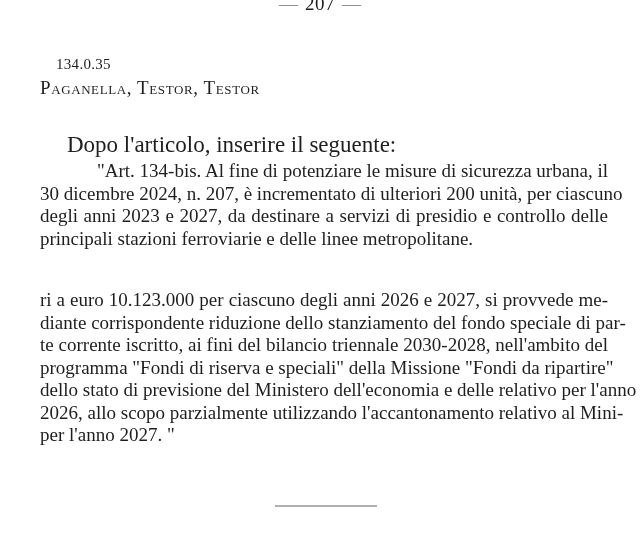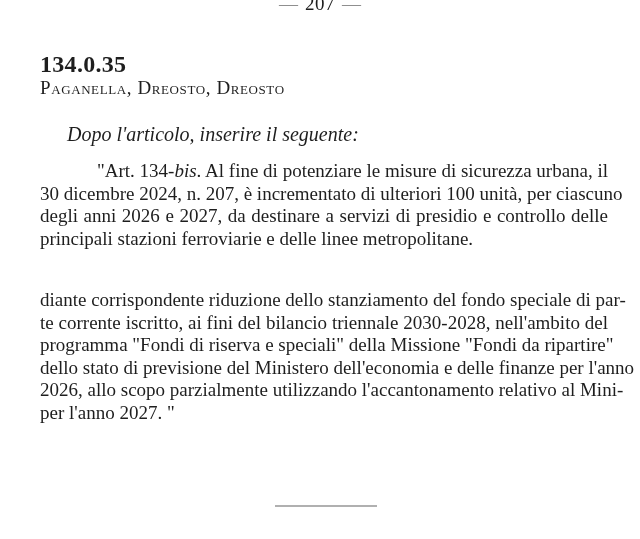--- a/index.html
+++ b/index.html
@@ -28,98 +28,98 @@
   .header .dash { color: var(--dash, #8a8a8a); }
   .header .pnum { margin: 0 7px; letter-spacing: 0.5px; }
   .content {
     position: absolute;
     left: 40px;
     width: 568px;
     top: 0;
   }
   .amendment-number {
     position: absolute;
-    top: 53px; left: 0;
-    font-size: 24px;
+    top: 53px; left: 16px;
+    font-size: 15px;
     line-height: 22px;
-    font-weight: bold;
+    font-weight: normal;
     letter-spacing: 0.3px;
   }
   .authors {
     position: absolute;
     top: 77px; left: 0;
     font-size: 19px;
     line-height: 22px;
     font-variant: small-caps;
     letter-spacing: 0.6px;
   }
   .instruction {
     position: absolute;
-    top: 123px; left: 0;
+    top: 134px; left: 0;
     padding-left: 27px;
-    font-size: 20px;
+    font-size: 23px;
     line-height: 22px;
-    font-style: italic;
   }
   .para {
     position: absolute;
     left: 0;
     width: 568px;
     font-size: 19px;
   }
   .para-1 { top: 160px; }
   .para-2 { top: 289px; }
   .tline {
     line-height: 22.5px;
     text-align: justify;
     text-align-last: justify;
     white-space: nowrap;
   }
   .tline.first { padding-left: 57px; }
   .tline.last {
     text-align: left;
     text-align-last: left;
   }
-  .tline .it { font-style: italic; }
+  .tline .it { }
   .bottom-rule {
     position: absolute;
     top: 505px; left: 275px;
     width: 102px; height: 2px;
     background: var(--rule, #b0b0b0);
   }
 </style>
 </head>
 <body style="--bg: #ffffff; --text: #1e1e1e; --dash: #8a8a8a; --rule: #b0b0b0;">
 
 <div class="page">
 
   <div class="header">
     <span class="dash">—</span><span class="pnum">207</span><span class="dash">—</span>
   </div>
 
   <div class="content">
 
     <div class="amendment-number">134.0.35</div>
 
-    <div class="authors">Paganella, Dreosto, Dreosto</div>
+    <div class="authors">Paganella, Testor, Testor</div>
 
     <div class="instruction">Dopo l'articolo, inserire il seguente:</div>
 
     <div class="para para-1">
         <div class="tline first"><span>"Art. 134-</span><span class="it">bis</span><span>. Al fine di potenziare le misure di sicurezza urbana, il</span></div>
-        <div class="tline">30 dicembre 2024, n. 207, è incrementato di ulteriori 100 unità, per ciascuno</div>
-        <div class="tline">degli anni 2026 e 2027, da destinare a servizi di presidio e controllo delle</div>
+        <div class="tline">30 dicembre 2024, n. 207, è incrementato di ulteriori 200 unità, per ciascuno</div>
+        <div class="tline">degli anni 2023 e 2027, da destinare a servizi di presidio e controllo delle</div>
         <div class="tline last">principali stazioni ferroviarie e delle linee metropolitane.</div>
       </div>
 
     <div class="para para-2">
+        <div class="tline">ri a euro 10.123.000 per ciascuno degli anni 2026 e 2027, si provvede me-</div>
         <div class="tline">diante corrispondente riduzione dello stanziamento del fondo speciale di par-</div>
         <div class="tline">te corrente iscritto, ai fini del bilancio triennale 2030-2028, nell'ambito del</div>
         <div class="tline">programma "Fondi di riserva e speciali" della Missione "Fondi da ripartire"</div>
-        <div class="tline">dello stato di previsione del Ministero dell'economia e delle finanze per l'anno</div>
+        <div class="tline">dello stato di previsione del Ministero dell'economia e delle relativo per l'anno</div>
         <div class="tline">2026, allo scopo parzialmente utilizzando l'accantonamento relativo al Mini-</div>
         <div class="tline last">per l'anno 2027. "</div>
       </div>
 
   </div>
 
   <div class="bottom-rule"></div>
 
 </div>
 

